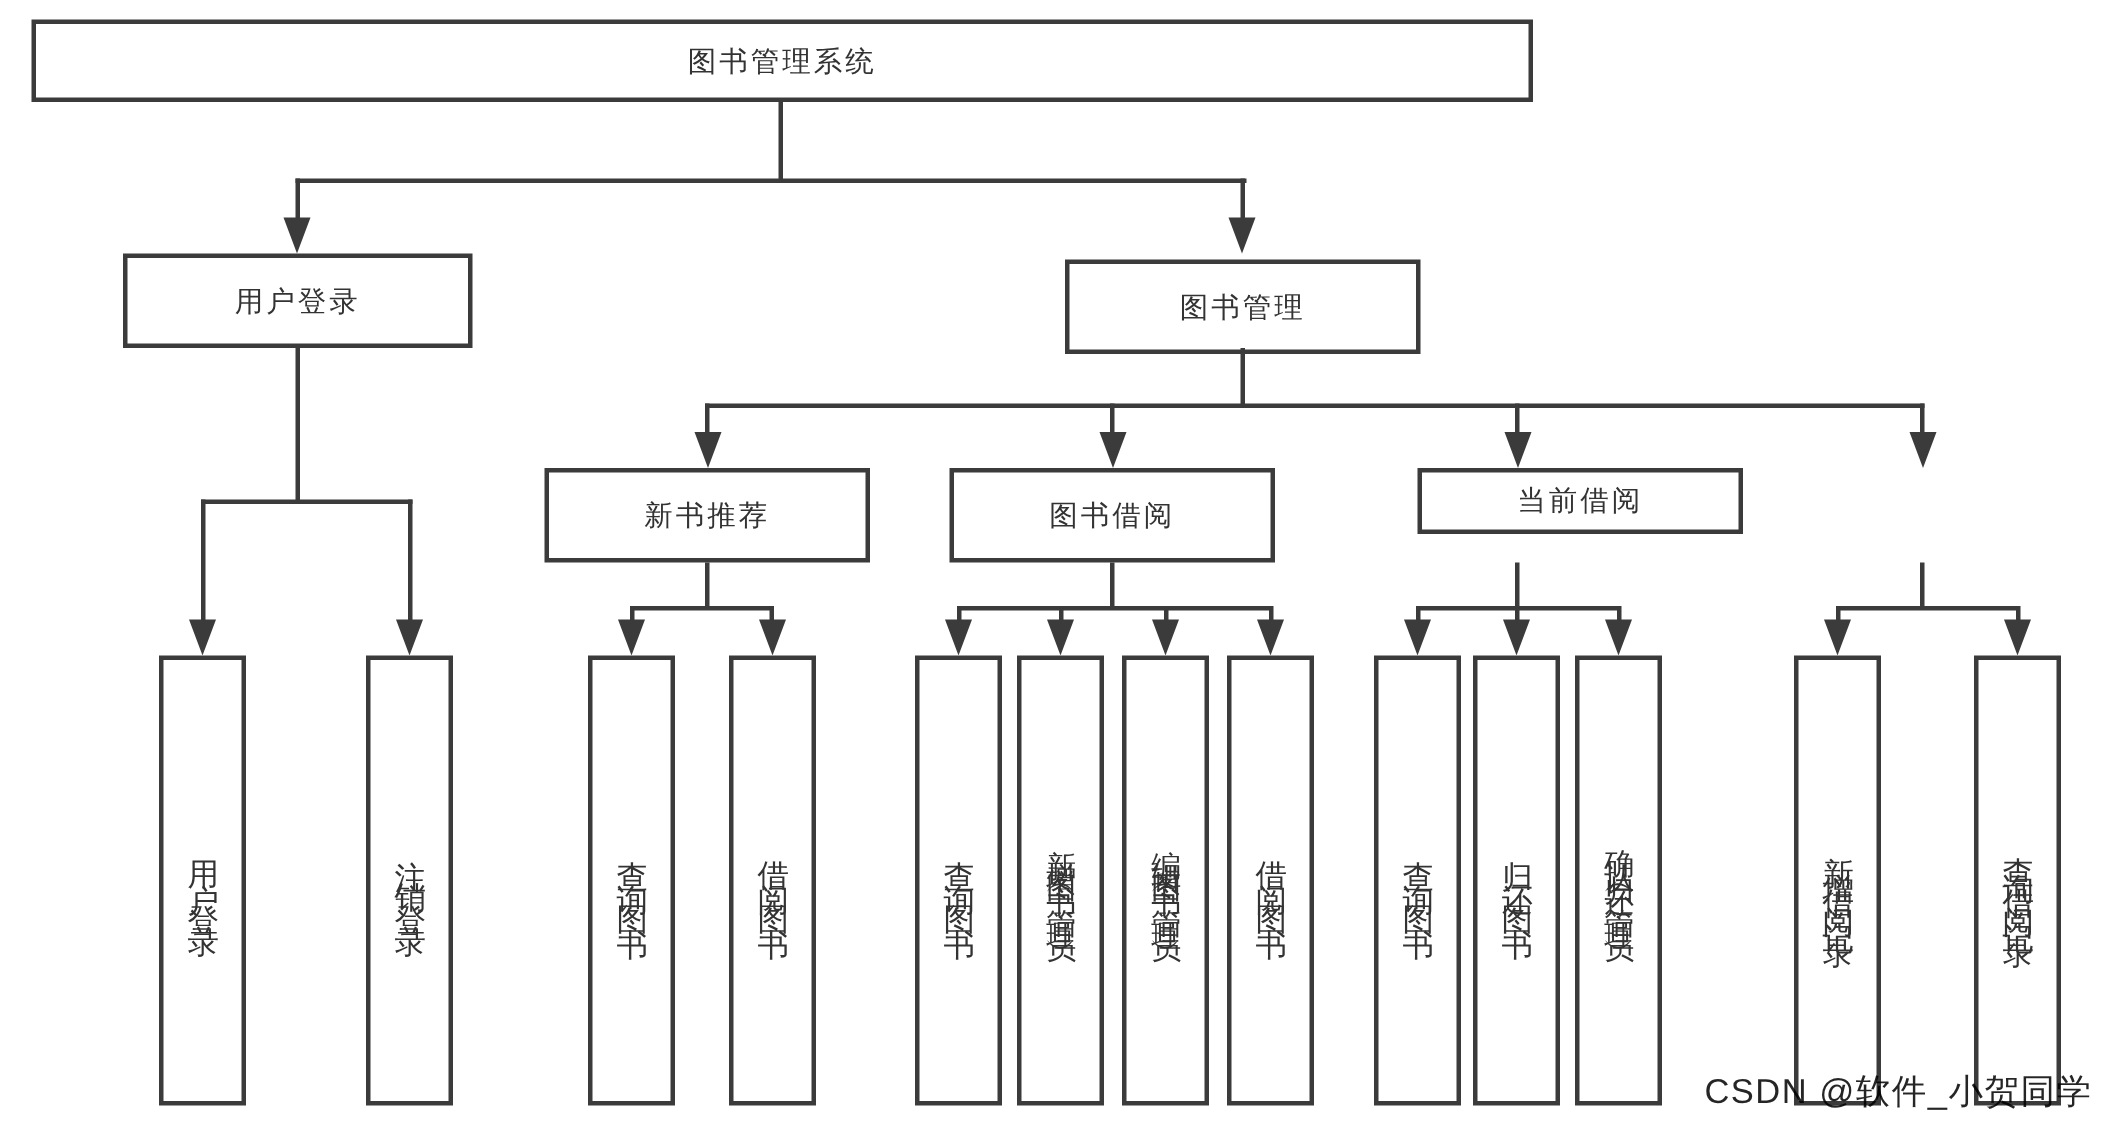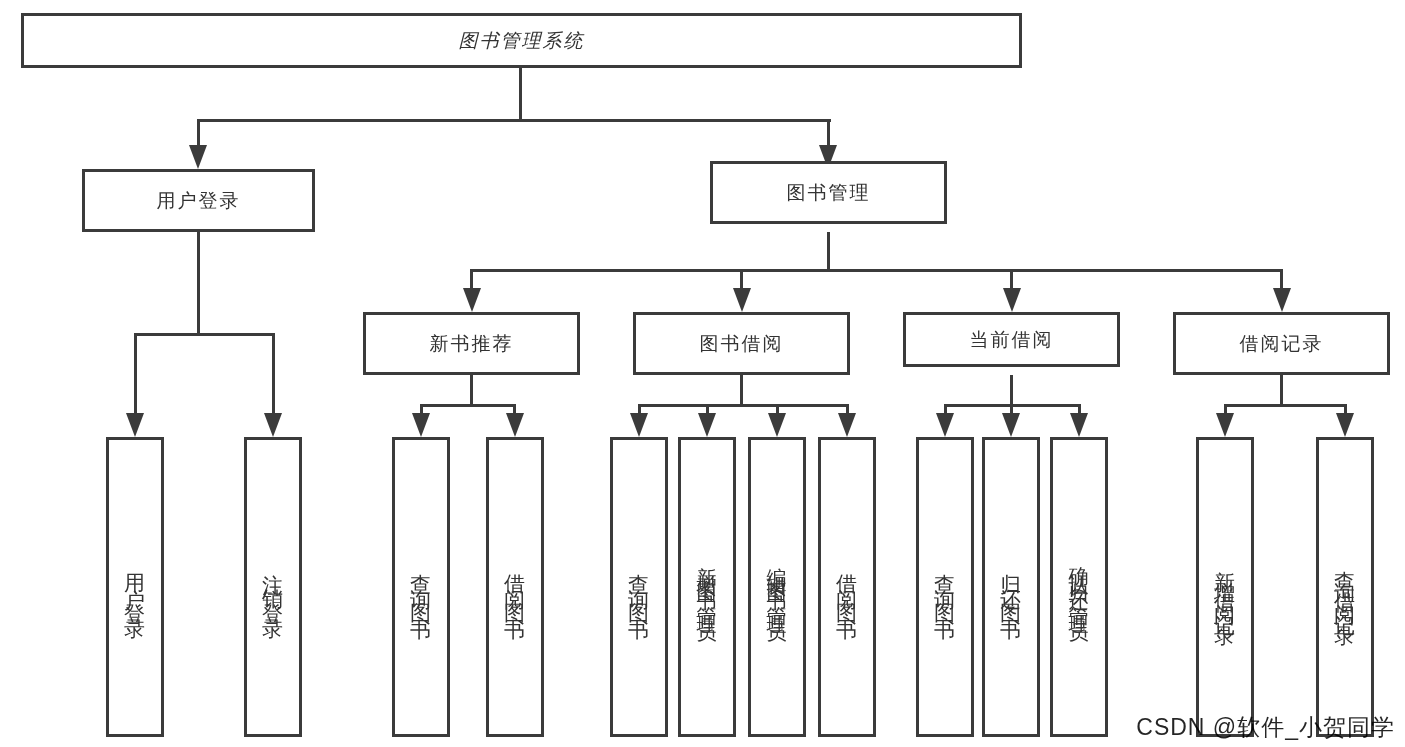--- a/index.html
+++ b/index.html
@@ -45,35 +45,35 @@
     opacity:.85;
     letter-spacing:1px;
     white-space:nowrap;
   }
 </style>
 </head>
 <body>
 
 <div id="canvas">
 
-  <div class="box hlabel" style="left:21px;top:13px;width:1001px;height:55px;font-style:italic;">
+  <div class="box hlabel" style="left:21px;top:13px;width:1001px;height:55px;">
     <span>图书管理系统</span>
   </div>
 
   <div class="line" style="left:519px;top:68px;width:3px;height:53px;"></div>
   <div class="line" style="left:197px;top:119px;width:634px;height:3px;"></div>
   <div class="line" style="left:197px;top:119px;width:3px;height:29px;"></div>
   <div class="line" style="left:827px;top:119px;width:3px;height:29px;"></div>
   <div class="arrow" style="left:189px;top:145px;"></div>
   <div class="arrow" style="left:819px;top:145px;"></div>
 
   <div class="box hlabel" style="left:82px;top:169px;width:233px;height:63px;">
     <span>用户登录</span>
   </div>
-  <div class="box hlabel" style="left:710px;top:161px;width:237px;height:63px;">
+  <div class="box hlabel" style="left:710px;top:173px;width:237px;height:63px;">
     <span>图书管理</span>
   </div>
 
   <div class="line" style="left:197px;top:232px;width:3px;height:103px;"></div>
   <div class="line" style="left:134px;top:333px;width:141px;height:3px;"></div>
   <div class="line" style="left:134px;top:333px;width:3px;height:81px;"></div>
   <div class="line" style="left:272px;top:333px;width:3px;height:81px;"></div>
   <div class="arrow" style="left:126px;top:413px;"></div>
   <div class="arrow" style="left:264px;top:413px;"></div>
 
@@ -87,25 +87,22 @@
   <div class="arrow" style="left:733px;top:288px;"></div>
   <div class="arrow" style="left:1003px;top:288px;"></div>
   <div class="arrow" style="left:1273px;top:288px;"></div>
 
   <div class="box hlabel" style="left:633px;top:312px;width:217px;height:63px;">
     <span>图书借阅</span>
   </div>
   <div class="box hlabel" style="left:363px;top:312px;width:217px;height:63px;">
     <span>新书推荐</span>
   </div>
-  <div class="box hlabel" style="left:903px;top:312px;width:217px;height:55px;">
+  <div class="box hlabel" style="left:945px;top:312px;width:217px;height:44px;">
     <span>当前借阅</span>
-  </div>
-  <div class="box hlabel" style="left:1173px;top:312px;width:217px;height:63px;">
-    <span>借阅记录</span>
   </div>
 
   <div class="line" style="left:470px;top:375px;width:3px;height:31px;"></div>
   <div class="line" style="left:420px;top:404px;width:96px;height:3px;"></div>
   <div class="line" style="left:420px;top:404px;width:3px;height:11px;"></div>
   <div class="line" style="left:513px;top:404px;width:3px;height:11px;"></div>
   <div class="arrow" style="left:412px;top:413px;"></div>
   <div class="arrow" style="left:506px;top:413px;"></div>
 
   <div class="line" style="left:740px;top:375px;width:3px;height:31px;"></div>

